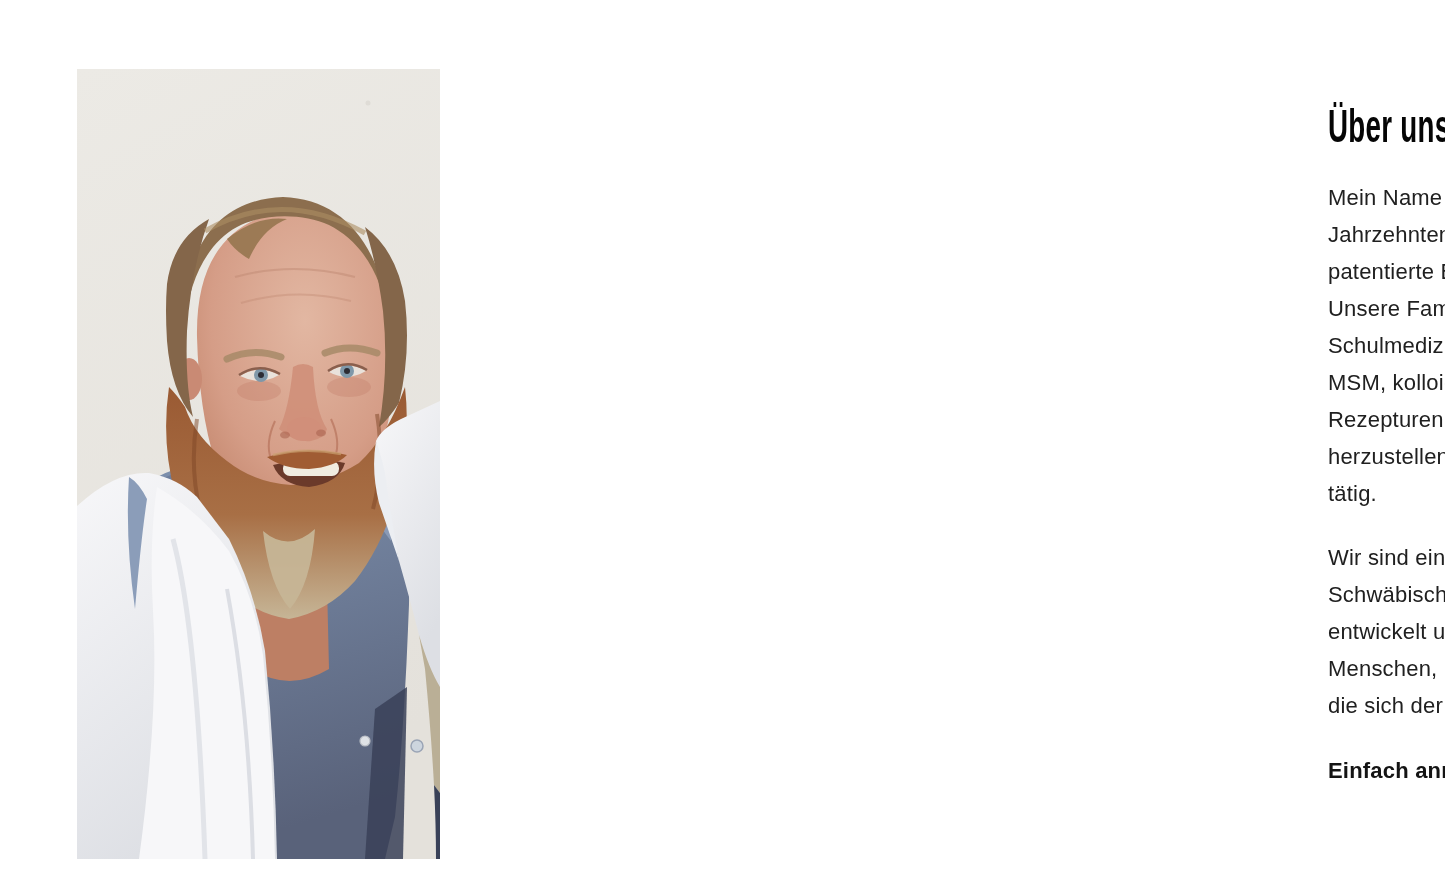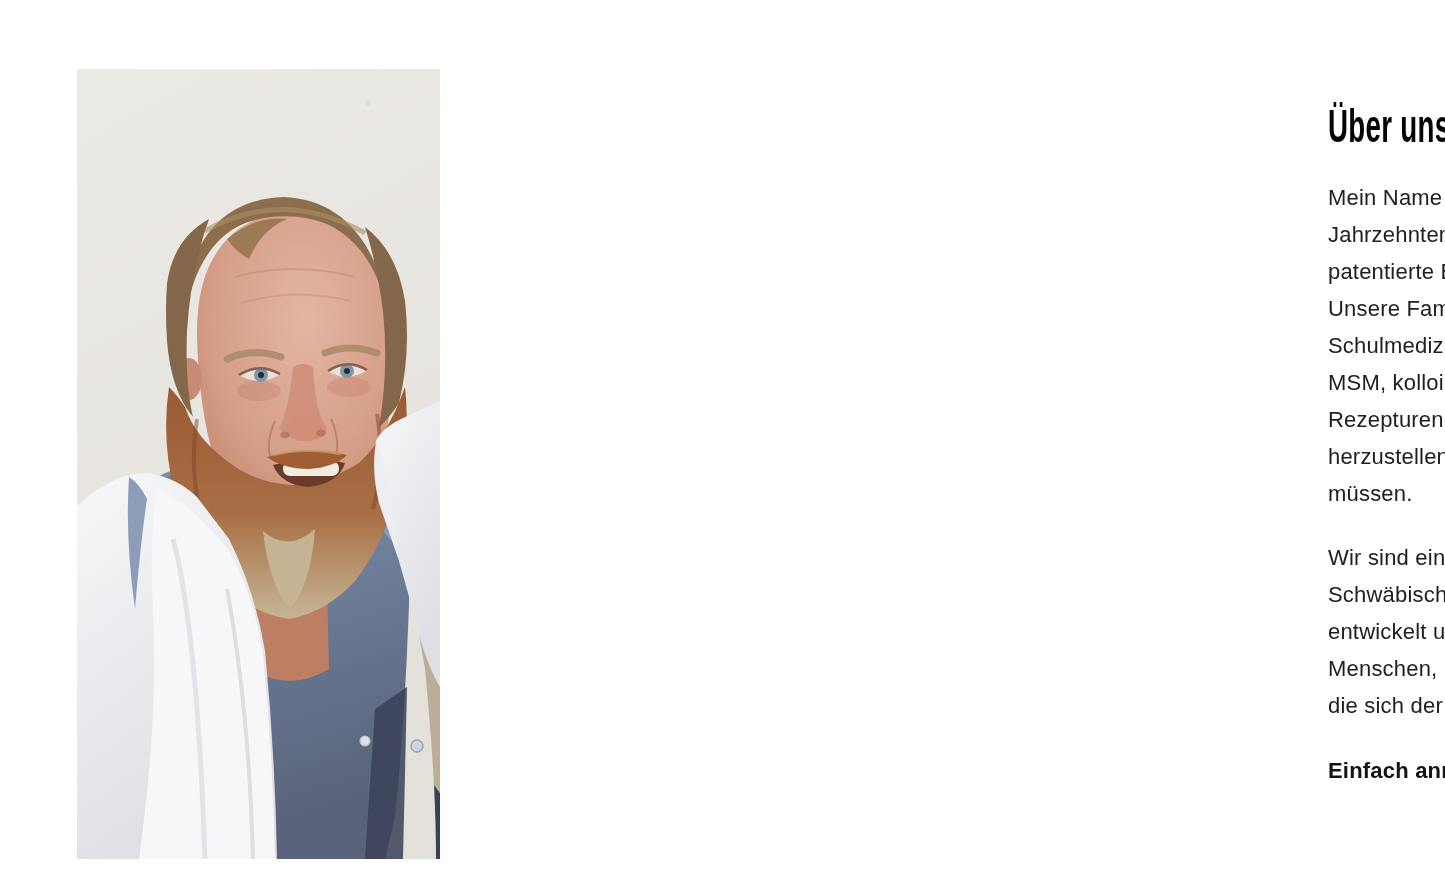--- a/index.html
+++ b/index.html
@@ -153,21 +153,21 @@
     <h1 class="page-title">Über uns</h1>
     <div class="para" id="para1">
         <div class="line"><span>Mein Name ist Richard Bracke und meine Familie ist seit</span></div>
         <div class="line"><span>Jahrzehnten im Medizinbereich tätig. Wir entwíckeln z.B.</span></div>
         <div class="line"><span>patentierte Blutteststreifen für bestimmte Patientengruppen.</span></div>
         <div class="line"><span>Unsere Familie hat jedoch schon immer nach Alternativen zu der</span></div>
         <div class="line"><span>Schulmedizin gesucht. So sind wir schon vor Jahren auf DMSO,</span></div>
         <div class="line"><span>MSM, kolloidales Silber (SIlberwasser) und verschiedenen</span></div>
         <div class="line"><span>Rezepturen gestoßen. Nun haben wir beschlossen, diese selber</span></div>
         <div class="line"><span>herzustellen um bei der Qualität keine Kompromisse eingehen zu</span></div>
-        <div class="line"><span>müssen.</span></div>
+        <div class="line"><span>tätig.</span></div>
       </div>
     <div class="para" id="para2">
         <div class="line"><span>Wir sind eine </span></div>
         <div class="line"><span>Schwäbischen Alb. Unsere Produkte werden von uns selber</span></div>
         <div class="line"><span>entwickelt und hergestellt. Dabei arbeiten wir intensiv mit</span></div>
         <div class="line"><span>Menschen, Universitäten, Vereinen und Unternehmen zusammen,</span></div>
         <div class="line"><span>die sich der alternativen Medizin verschrieben haben.</span></div>
       </div>
     <div class="para" id="phone">
         <div class="line"><b>Einfach anrufen: 0151 56023900</b></div>

